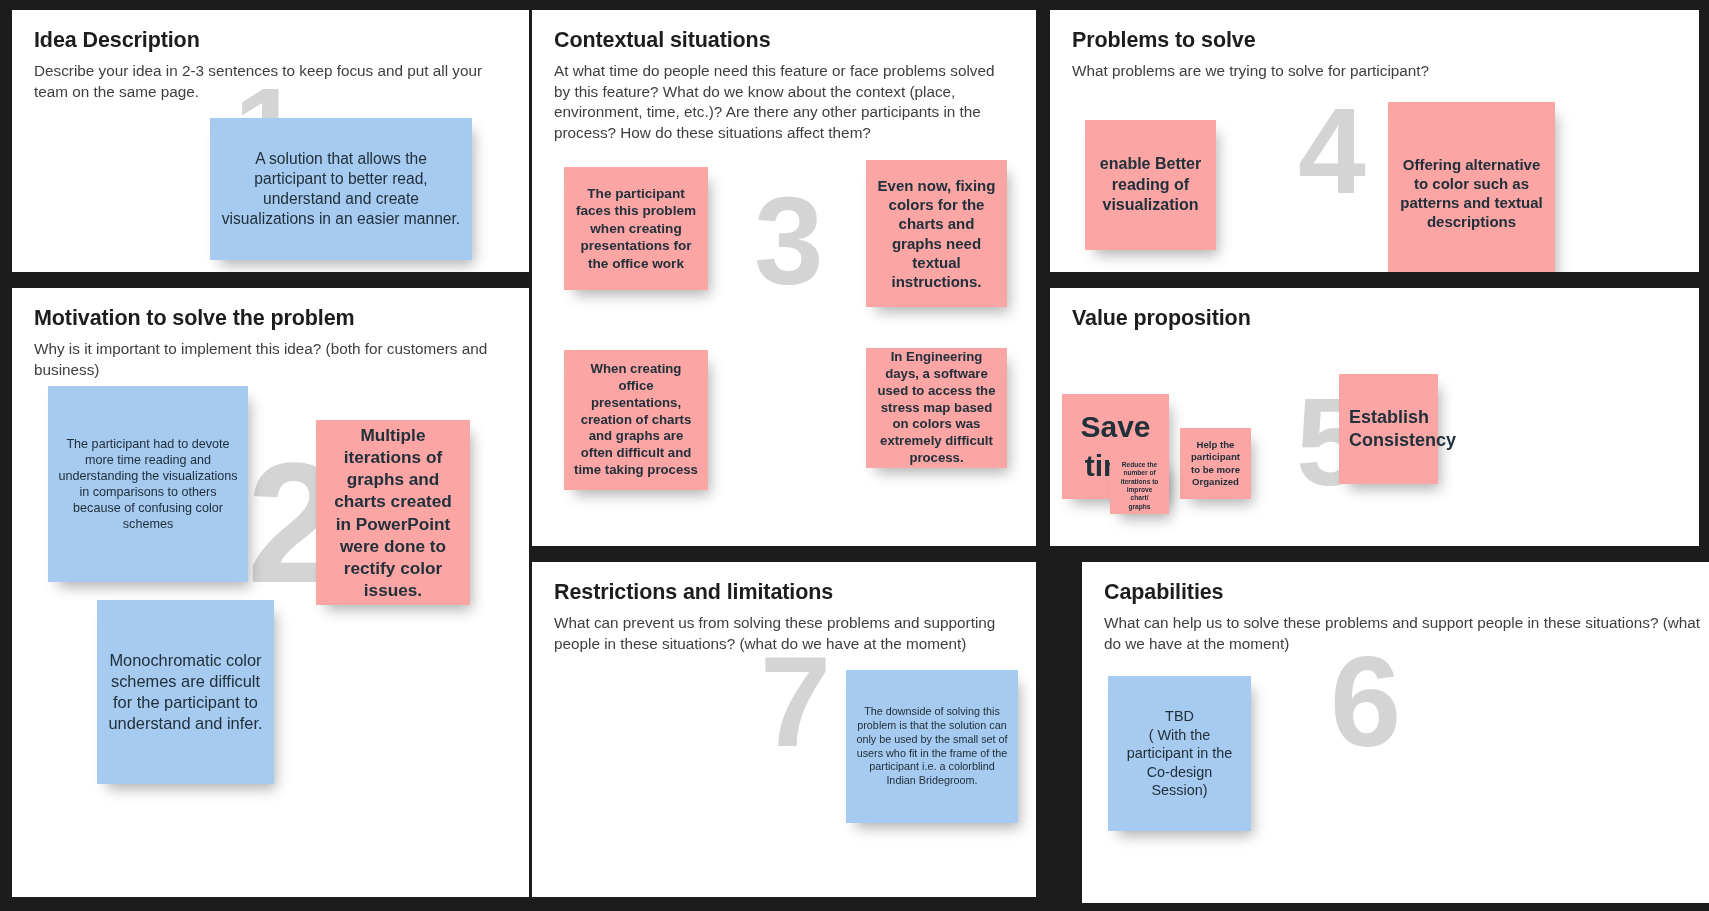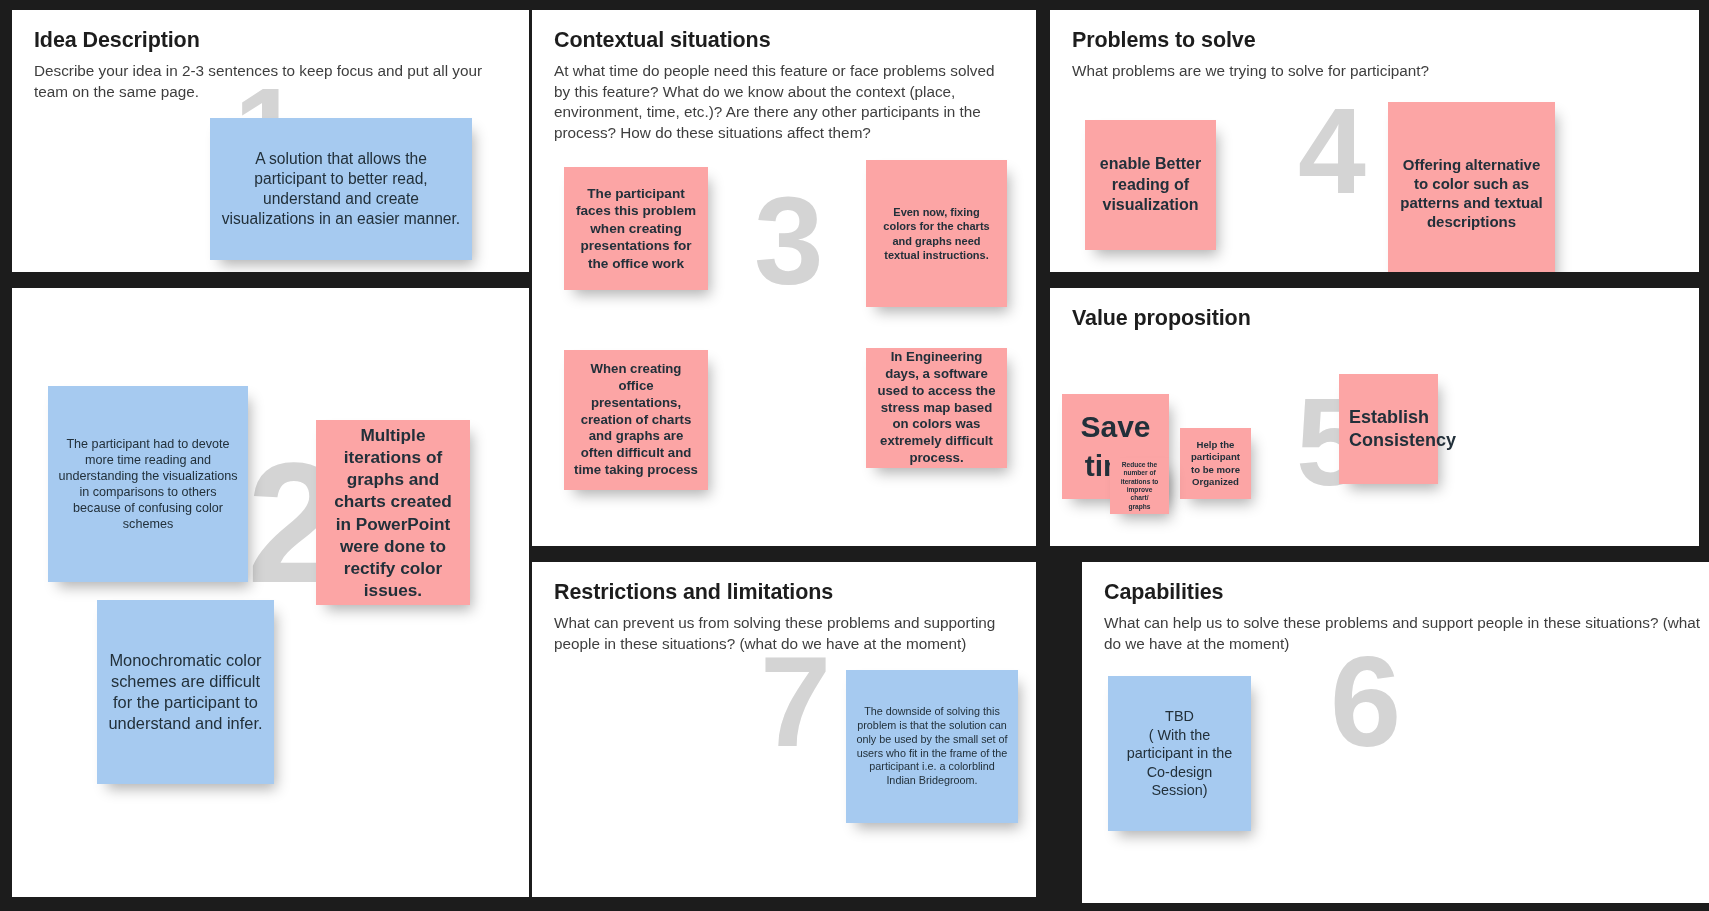--- a/index.html
+++ b/index.html
@@ -67,20 +67,24 @@
       <h2 class="p-title">Idea Description</h2>
       <p class="p-sub">Describe your idea in 2-3 sentences to keep focus and put all your team on the same page.</p>
     </div>
     <div class="num" style="left:222px;top:60px;font-size:120px;">1</div>
     <div class="note blue" style="left:198px;top:108px;width:262px;height:142px;font-size:15.6px;">
       <span>A solution that allows the participant to better read, understand and create visualizations in an easier manner.</span>
     </div>
   </section>
 
   <section class="panel" style="left:12px;top:288px;width:517px;height:609px;padding:18px 22px;">
+    <div class="panel-head">
+      <h2 class="p-title">Motivation to solve the problem</h2>
+      <p class="p-sub">Why is it important to implement this idea? (both for customers and business)</p>
+    </div>
     <div class="num" style="left:235px;top:150px;font-size:170px;">2</div>
     <div class="note blue" style="left:36px;top:98px;width:200px;height:196px;font-size:12.6px;">
       <span>The participant had to devote more time reading and understanding the visualizations in comparisons to others because of confusing color schemes</span>
     </div>
     <div class="note teal" style="left:304px;top:132px;width:154px;height:185px;font-size:17.2px;">
       <span>Multiple iterations of graphs and charts created in PowerPoint were done to rectify color issues.</span>
     </div>
     <div class="note blue" style="left:85px;top:312px;width:177px;height:184px;font-size:16.4px;">
       <span>Monochromatic color schemes are difficult for the participant to understand and infer.</span>
     </div>
@@ -88,21 +92,21 @@
 
   <section class="panel" style="left:532px;top:10px;width:504px;height:536px;padding:18px 22px;">
     <div class="panel-head">
       <h2 class="p-title">Contextual situations</h2>
       <p class="p-sub">At what time do people need this feature or face problems solved by this feature? What do we know about the context (place, environment, time, etc.)? Are there any other participants in the process? How do these situations affect them?</p>
     </div>
     <div class="num" style="left:222px;top:168px;font-size:125px;">3</div>
     <div class="note teal" style="left:32px;top:157px;width:144px;height:123px;font-size:13.6px;">
       <span>The participant faces this problem when creating presentations for the office work</span>
     </div>
-    <div class="note teal" style="left:334px;top:150px;width:141px;height:147px;font-size:11px;">
+    <div class="note teal" style="left:334px;top:150px;width:141px;height:147px;font-size:15px;">
       <span>Even now, fixing colors for the charts and graphs need textual instructions.</span>
     </div>
     <div class="note teal" style="left:32px;top:340px;width:144px;height:140px;font-size:13.2px;">
       <span>When creating office presentations, creation of charts and graphs are often difficult and time taking process</span>
     </div>
     <div class="note teal" style="left:334px;top:338px;width:141px;height:120px;font-size:13.2px;">
       <span>In Engineering days, a software used to access the stress map based on colors was extremely difficult process.</span>
     </div>
   </section>
 

